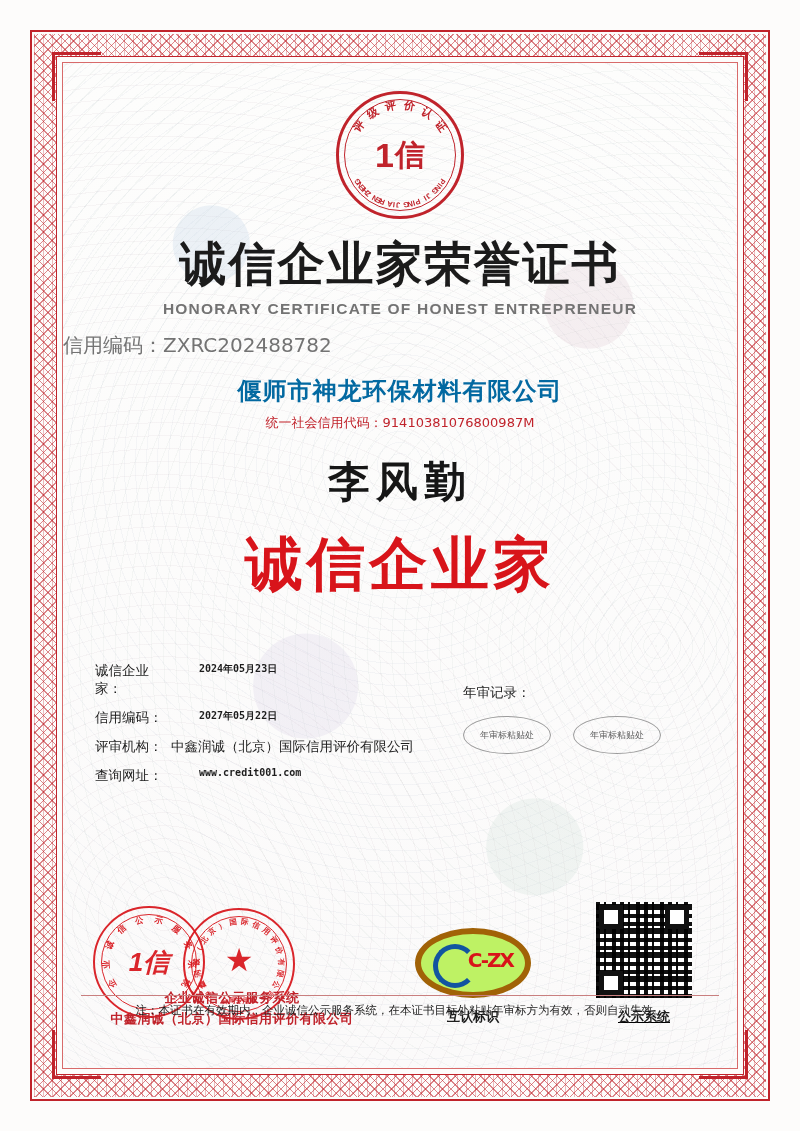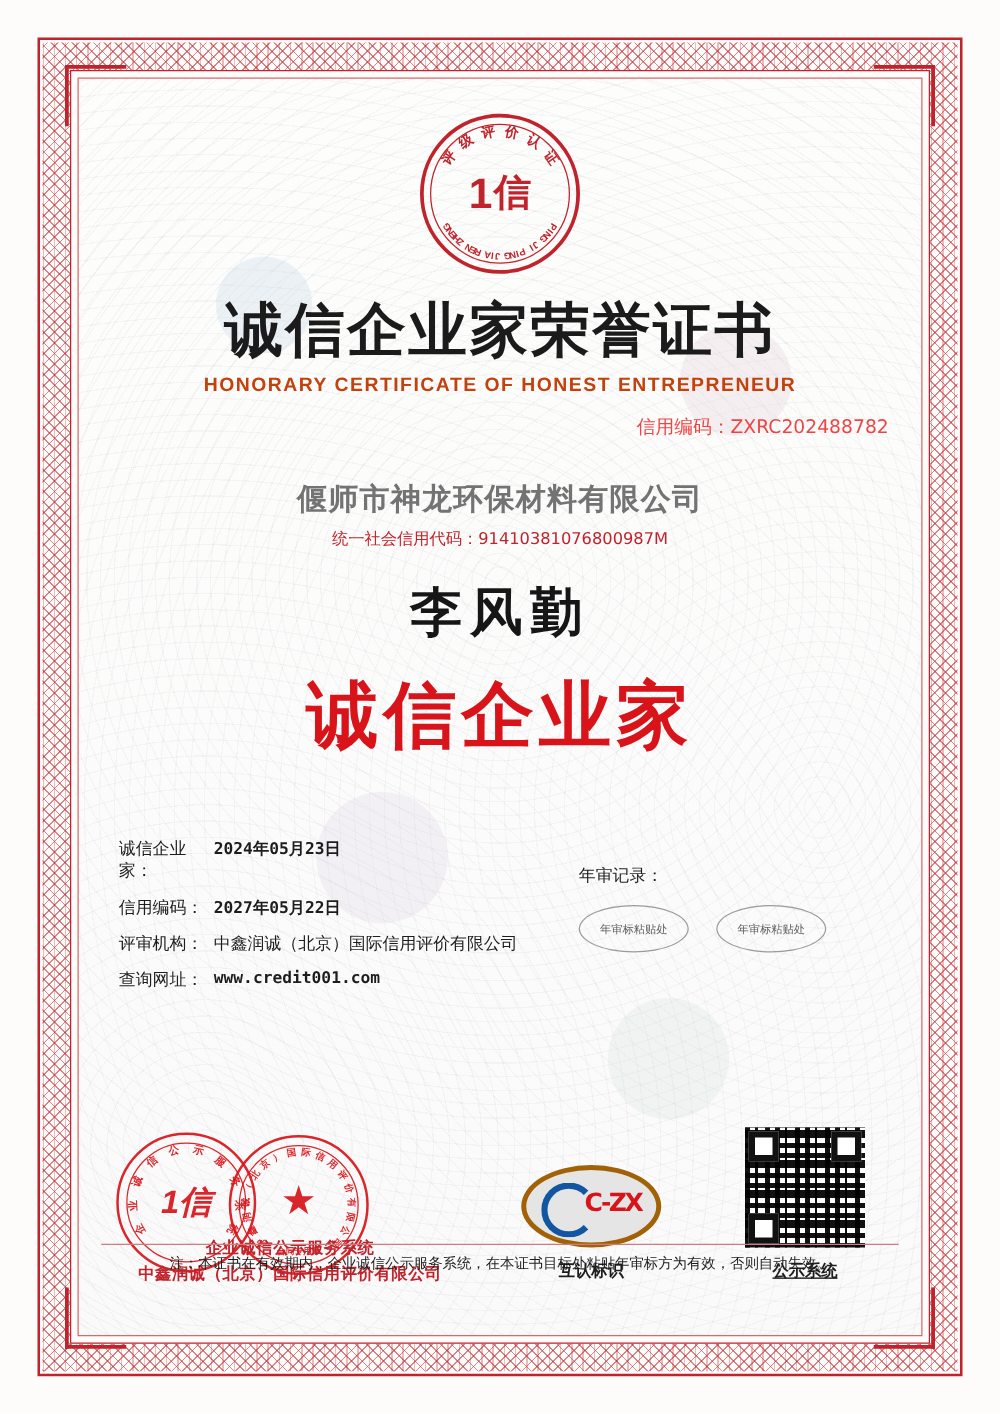--- a/index.html
+++ b/index.html
@@ -164,39 +164,38 @@
     font-weight: bold;
     letter-spacing: 2px;
     color: #1b1b1b;
     font-family: "DejaVu Sans", "Liberation Sans", sans-serif;
   }
   .title-en {
     margin-top: 4px;
     text-align: center;
     font-size: 15.5px;
     letter-spacing: 1.2px;
-    color: #c2410c;
+    color: #737373;
     font-weight: bold;
     font-family: "Liberation Sans", sans-serif;
   }
   .credit-no {
     margin-top: 14px;
-    text-align: right;
     padding-right: 26px;
-    font-size: 15px;
-    color: #ef4444;
+    font-size: 20px;
+    color: #737373;
     font-family: "DejaVu Sans", sans-serif;
   }
 
   .company {
-    margin-top: 32px;
+    margin-top: 16px;
     text-align: center;
     font-size: 24px;
     font-weight: bold;
-    color: #737373;
+    color: #0369a1;
     letter-spacing: 1px;
     font-family: Liberation Serif, serif;
   }
   .uscc {
     margin-top: 7px;
     text-align: center;
     font-size: 13px;
     color: #c0232b;
     font-family: "DejaVu Sans", sans-serif;
   }
@@ -238,21 +237,22 @@
   .detail-row .lbl {
     width: 76px;
     flex: none;
   }
   .detail-row .val {
     flex: 1;
   }
   .detail-row .val.mono {
     font-family: "DejaVu Sans Mono", monospace;
     font-weight: bold;
-    font-size: 13px;
+    font-size: 10px;
+    margin-left: 28px;
   }
   .details .right {
     flex: 1;
     padding-left: 8px;
   }
   .annual-label {
     font-size: 13.5px;
     color: #1d1d1d;
     margin-bottom: 14px;
     margin-top: 22px;
@@ -362,24 +362,24 @@
   .seal-captions div + div { margin-top: 3px; }
 
   .mutual {
     width: 150px;
     text-align: center;
   }
   .mutual-logo {
     width: 104px;
     height: 58px;
     margin: 0 auto 10px auto;
-    border: 4px solid #a16207;
+    border: 6px solid #a16207;
     border-radius: 50%;
     position: relative;
-    background: #e5e5e5;
+    background: #bef264;
     text-decoration: underline;
   }
   .mutual-logo .c {
     position: absolute;
     left: 12px; top: 10px;
     width: 34px; height: 34px;
     border: 5px solid #1255a0;
     border-radius: 50%;
     border-right-color: transparent;
   }

